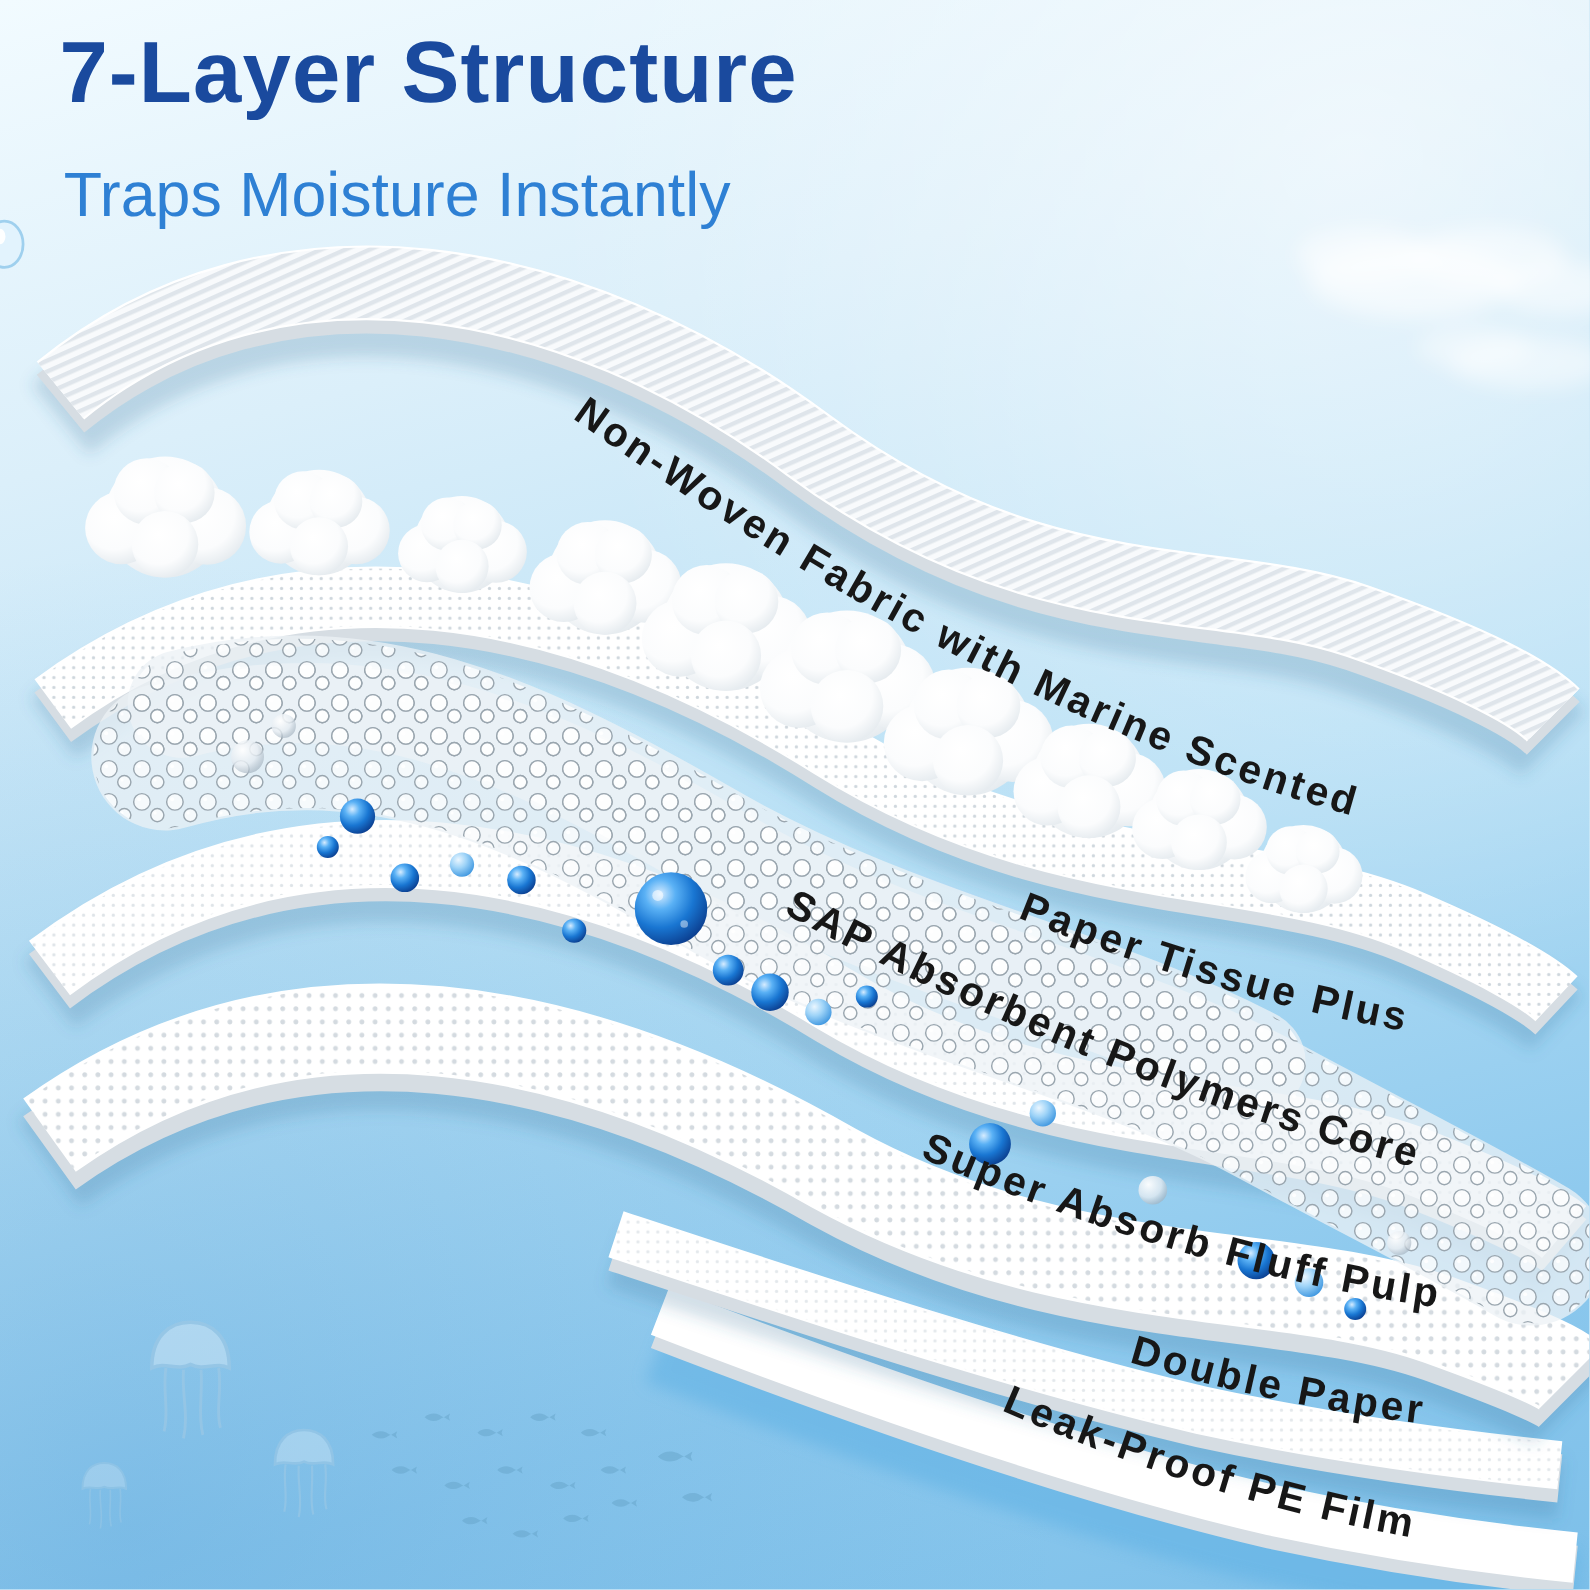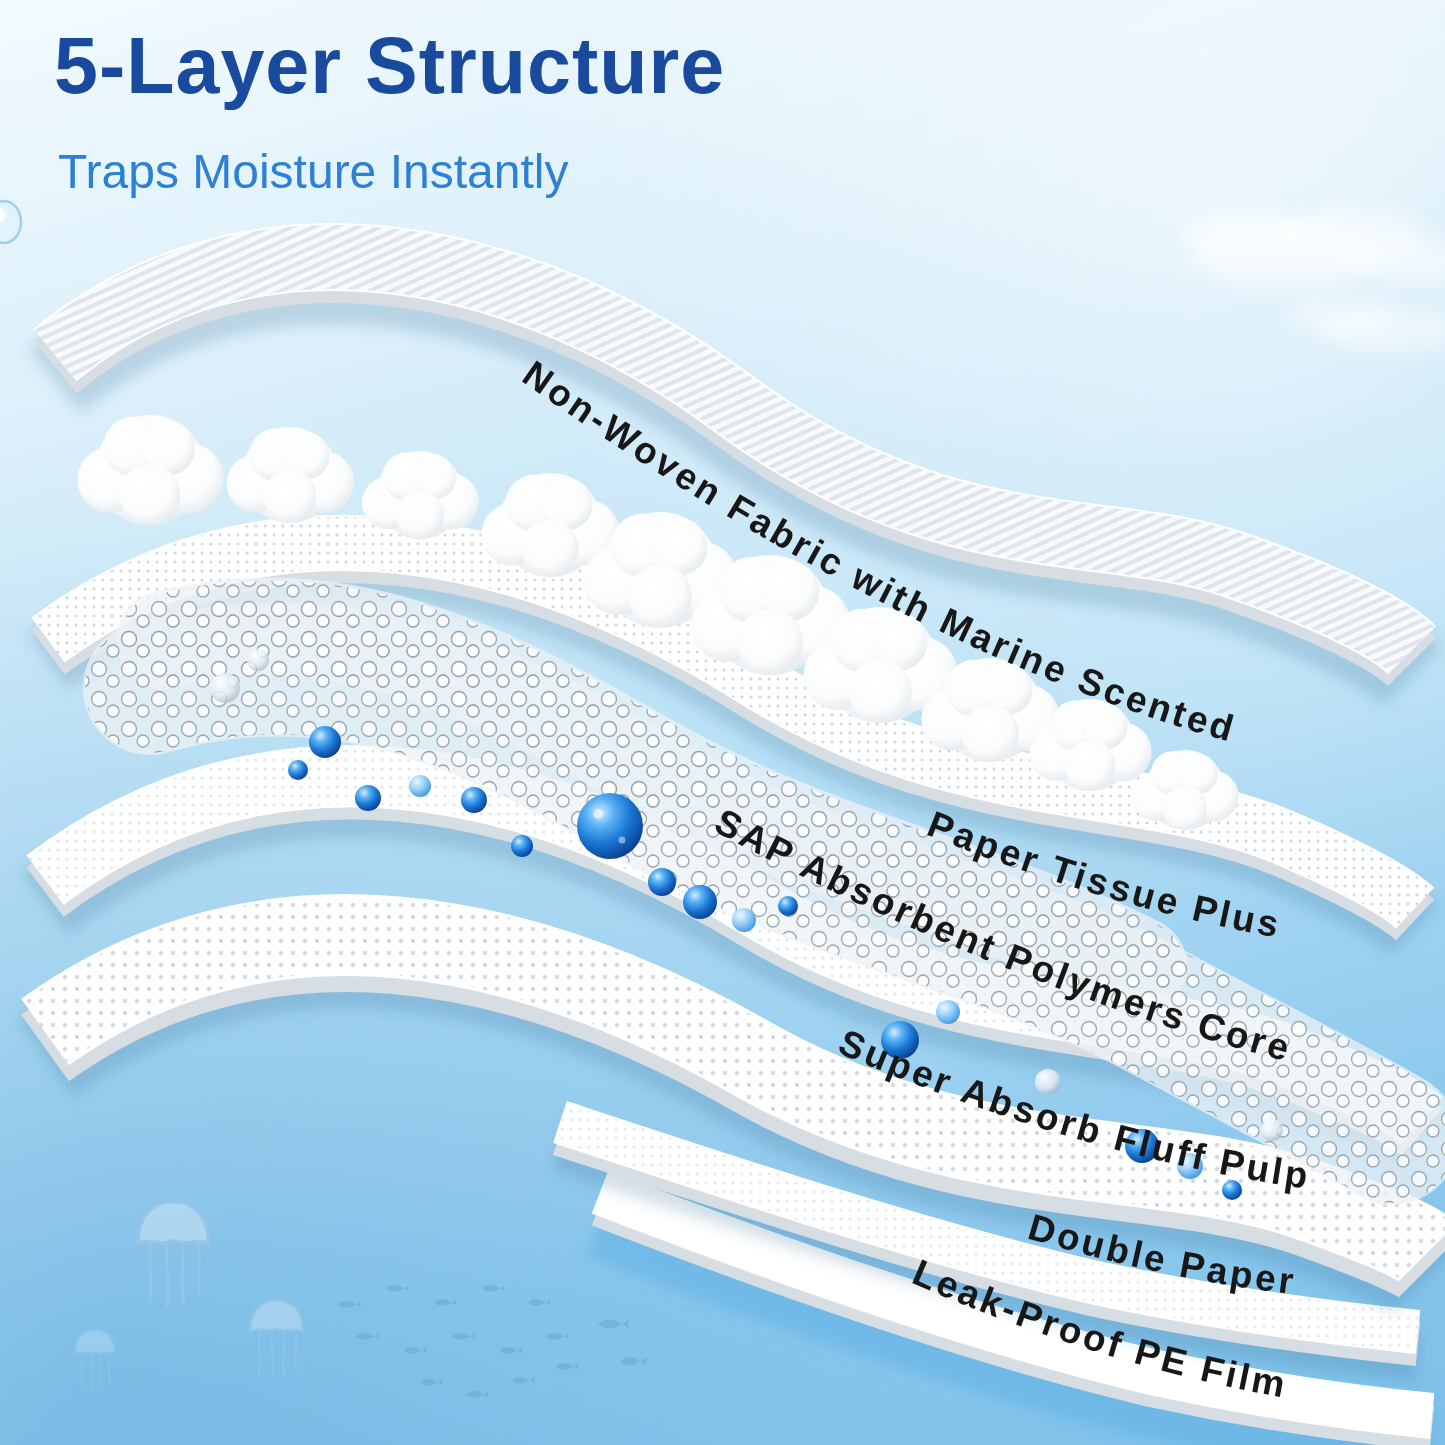--- a/index.html
+++ b/index.html
@@ -11,21 +11,21 @@
       linear-gradient(165deg,#f2fbff 0%,#dbeffa 24%,#b6dff5 54%,#8fcaee 80%,#7cbfe9 100%);
     font-family:"Liberation Sans",sans-serif;
   }
   .diagram-svg{position:absolute;left:0;top:0;width:1445px;height:1445px;}
   .title{
     position:absolute;left:54px;top:20px;
     font-size:79px;font-weight:700;letter-spacing:1px;color:#1a4a9e;
   }
   .subtitle{
     position:absolute;left:58px;top:144px;
-    font-size:48px;font-weight:400;color:#2e80d4;text-align:center;
+    font-size:57px;font-weight:400;color:#2e80d4;text-align:center;
   }
   .layer-label{
     font-family:"Liberation Sans",sans-serif;
     font-size:37px;font-weight:700;letter-spacing:3px;fill:#171717;
   }
 </style>
 </head>
 <body>
 
 <div class="canvas">
@@ -234,15 +234,15 @@
     <g>
       <text class="layer-label"><textPath href="#lp1">Non-Woven Fabric with Marine Scented</textPath></text>
       <text class="layer-label"><textPath href="#lp2">Paper Tissue Plus</textPath></text>
       <text class="layer-label"><textPath href="#lp3">SAP Absorbent Polymers Core</textPath></text>
       <text class="layer-label"><textPath href="#lp4">Super Absorb Fluff Pulp</textPath></text>
       <text class="layer-label"><textPath href="#lp5">Double Paper</textPath></text>
       <text class="layer-label"><textPath href="#lp6">Leak-Proof PE Film</textPath></text>
     </g>
   </svg>
 
-  <div class="title">5-Layer Structure</div>
+  <div class="title">7-Layer Structure</div>
   <div class="subtitle">Traps Moisture Instantly</div>
 </div>
 
 </body></html>

